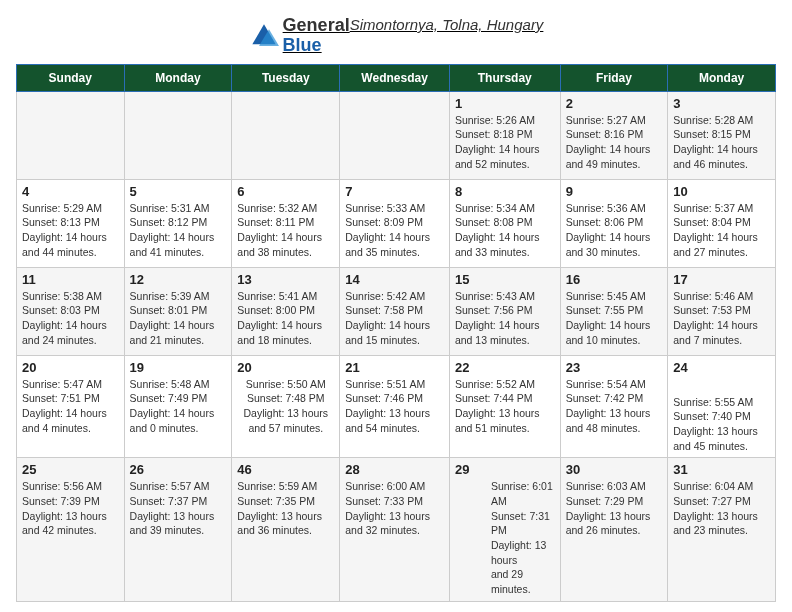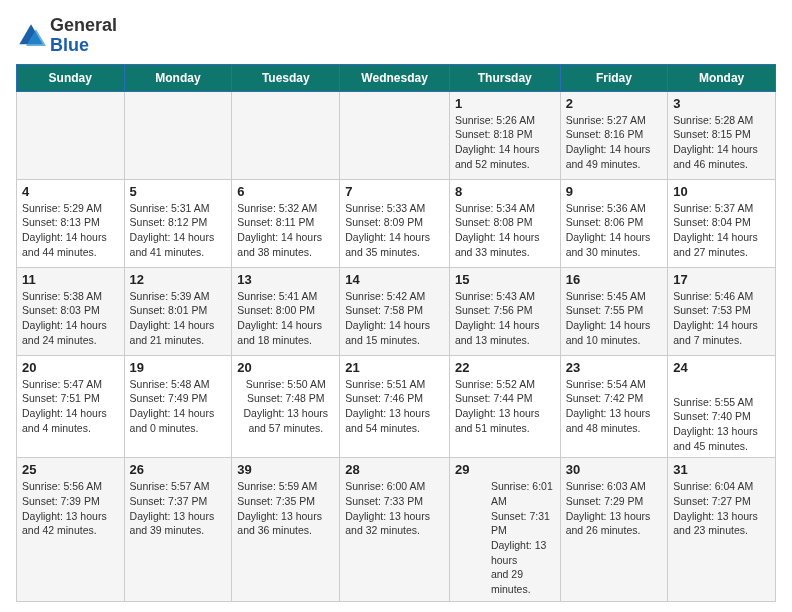--- a/index.html
+++ b/index.html
@@ -6,22 +6,23 @@
     body {
       font-family: Arial, sans-serif;
       background: #fff;
       width: 792px;
       min-height: 612px;
       padding: 16px;
     }
     .header {
       display: flex;
       align-items: flex-start;
-      justify-content: space-between;
+      justify-content: center;
       margin-bottom: 8px;
+      text-decoration: underline;
     }
     .logo {
       display: flex;
       align-items: center;
       gap: 4px;
     }
     .logo-text {
       font-size: 18px;
       font-weight: bold;
       line-height: 1.1;
@@ -45,21 +46,21 @@
       font-size: 15px;
       color: #333;
       font-style: italic;
     }
     table {
       width: 100%;
       border-collapse: collapse;
       font-size: 11px;
     }
     thead tr th {
-      background-color: #0f766e;
+      background-color: #14532d;
       color: #fff;
       text-align: center;
       padding: 6px 4px;
       font-size: 12px;
       font-weight: bold;
       border: 1px solid #2a6db5;
     }
     tbody tr td {
       border: 1px solid #ccc;
       vertical-align: top;
@@ -98,20 +99,21 @@
     <svg class="logo-icon" viewBox="0 0 36 36">
       <polygon points="18,4 32,28 4,28" fill="#1a5fa8"></polygon>
       <polygon points="24,10 36,30 12,30" fill="#2a8fd4" opacity="0.7"></polygon>
     </svg>
     <div class="logo-text">
       <span class="logo-general">General</span><br>
       <span class="logo-blue">Blue</span>
     </div>
   </div>
   <div class="title-block">
+    <div class="location">Simontornya, Tolna, Hungary</div>
   </div>
 </div>
 
 <table>
   <thead>
     <tr>
     <th>Sunday</th>
         <th>Monday</th>
         <th>Tuesday</th>
         <th>Wednesday</th>
@@ -310,21 +312,21 @@
 and 42 minutes.</div>
         </td>
         <td>
           <div class="day-number">26</div>
           <div class="day-info" style="white-space: pre-line;">Sunrise: 5:57 AM
 Sunset: 7:37 PM
 Daylight: 13 hours
 and 39 minutes.</div>
         </td>
         <td>
-          <div class="day-number">39</div>
+          <div class="day-number">46</div>
           <div class="day-info" style="white-space: pre-line;">Sunrise: 5:59 AM
 Sunset: 7:35 PM
 Daylight: 13 hours
 and 36 minutes.</div>
         </td>
         <td>
           <div class="day-number">28</div>
           <div class="day-info" style="white-space: pre-line;">Sunrise: 6:00 AM
 Sunset: 7:33 PM
 Daylight: 13 hours

